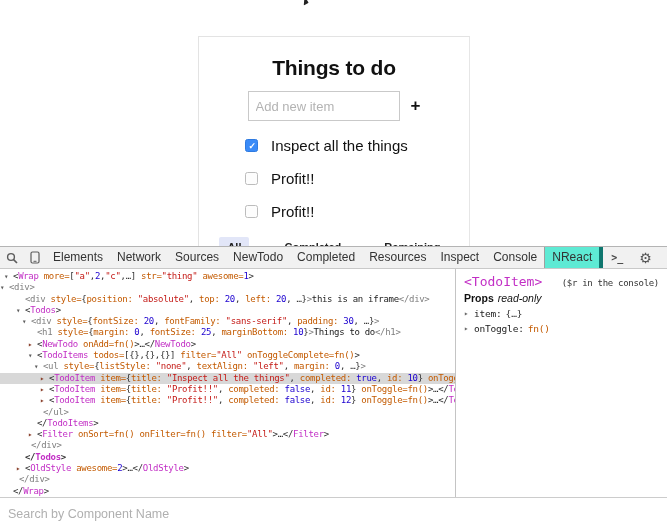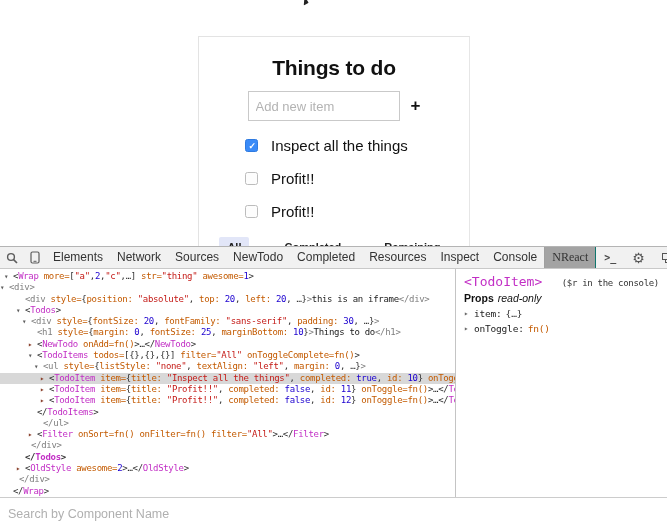--- a/index.html
+++ b/index.html
@@ -35,21 +35,21 @@
   .filter-btn.active { background:#e2e6f8; }
 
   
   .devtools { position:absolute; left:0; top:246px; width:667px; height:277px;
               border-top:1px solid #b4b4b4; background:#fff; }
   .dt-toolbar { height:22px; background:#f1f1f1; border-bottom:1px solid #c9c9c9;
                 display:flex; align-items:center; font-size:12px; color:#333; }
   .tb-icon { display:inline-flex; align-items:center; justify-content:center; height:22px; padding:0 6px; }
   .tb-icon svg { display:block; }
   .dt-tab { padding:0 7px; height:21px; line-height:21px; white-space:nowrap; }
-  .dt-tab.selected { background:#a3a3a3; border-left:1px solid #9f9f9f; border-right:1px solid #0f766e;font-family:Liberation Serif, serif; }
+  .dt-tab.selected { background:#5eead4; border-left:1px solid #9f9f9f; border-right:4px solid #0f766e; }
   .tb-right { margin-left:auto; display:flex; align-items:center; padding-right:4px; }
   .icon-console { font-family:"DejaVu Sans Mono",monospace; font-size:10px; font-weight:bold;
                   color:#4c4c4c; letter-spacing:0; padding:0 8px; }
   .icon-gear { font-size:14px; color:#555; padding:0 8px; line-height:22px; }
   .icon-dock { position:relative; width:13px; height:10px; margin:0 9px; }
   .icon-dock .r1 { position:absolute; left:0; top:0; width:9px; height:7px; border:1px solid #555; background:#f1f1f1; }
   .icon-dock .r2 { position:absolute; left:3px; top:3px; width:9px; height:7px; border:1px solid #555; background:#f1f1f1; }
   .icon-dock .caret { position:absolute; right:-2px; bottom:-3px; width:0; height:0;
                       border-left:3px solid transparent; border-right:3px solid transparent; border-top:4px solid #555;
                       transform:rotate(-35deg); }
@@ -168,22 +168,22 @@
           <div class="tree-row" style="padding-left: 16px;"><span class="arrow"></span><span class="seg-tag">&lt;div </span><span class="seg-attr">style=</span><span class="seg-p">{</span><span class="seg-attr">position:</span><span class="seg-p"> </span><span class="seg-str">"absolute"</span><span class="seg-p">, </span><span class="seg-attr">top:</span><span class="seg-p"> </span><span class="seg-num">20</span><span class="seg-p">, </span><span class="seg-attr">left:</span><span class="seg-p"> </span><span class="seg-num">20</span><span class="seg-p">, …}</span><span class="seg-tag">&gt;</span><span class="seg-text">this is an iframe</span><span class="seg-tag">&lt;/div&gt;</span></div>
           <div class="tree-row" style="padding-left: 16px;"><span class="arrow open">▾</span><span class="seg-p">&lt;</span><span class="seg-comp">Todos</span><span class="seg-p">&gt;</span></div>
           <div class="tree-row" style="padding-left: 22px;"><span class="arrow open">▾</span><span class="seg-tag">&lt;div </span><span class="seg-attr">style=</span><span class="seg-p">{</span><span class="seg-attr">fontSize:</span><span class="seg-p"> </span><span class="seg-num">20</span><span class="seg-p">, </span><span class="seg-attr">fontFamily:</span><span class="seg-p"> </span><span class="seg-str">"sans-serif"</span><span class="seg-p">, </span><span class="seg-attr">padding:</span><span class="seg-p"> </span><span class="seg-num">30</span><span class="seg-p">, …}</span><span class="seg-tag">&gt;</span></div>
           <div class="tree-row" style="padding-left: 28px;"><span class="arrow"></span><span class="seg-tag">&lt;h1 </span><span class="seg-attr">style=</span><span class="seg-p">{</span><span class="seg-attr">margin:</span><span class="seg-p"> </span><span class="seg-num">0</span><span class="seg-p">, </span><span class="seg-attr">fontSize:</span><span class="seg-p"> </span><span class="seg-num">25</span><span class="seg-p">, </span><span class="seg-attr">marginBottom:</span><span class="seg-p"> </span><span class="seg-num">10</span><span class="seg-p">}</span><span class="seg-tag">&gt;</span><span class="seg-text">Things to do</span><span class="seg-tag">&lt;/h1&gt;</span></div>
           <div class="tree-row" style="padding-left: 28px;"><span class="arrow closed">▸</span><span class="seg-p">&lt;</span><span class="seg-comp">NewTodo</span><span class="seg-p"> </span><span class="seg-attr">onAdd=</span><span class="seg-fn">fn()</span><span class="seg-p">&gt;</span><span class="seg-text">…</span><span class="seg-p">&lt;/</span><span class="seg-comp">NewTodo</span><span class="seg-p">&gt;</span></div>
           <div class="tree-row" style="padding-left: 28px;"><span class="arrow open">▾</span><span class="seg-p">&lt;</span><span class="seg-comp">TodoItems</span><span class="seg-p"> </span><span class="seg-attr">todos=</span><span class="seg-p">[{},{},{}]</span><span class="seg-p"> </span><span class="seg-attr">filter=</span><span class="seg-str">"All"</span><span class="seg-p"> </span><span class="seg-attr">onToggleComplete=</span><span class="seg-fn">fn()</span><span class="seg-p">&gt;</span></div>
           <div class="tree-row" style="padding-left: 34px;"><span class="arrow open">▾</span><span class="seg-tag">&lt;ul </span><span class="seg-attr">style=</span><span class="seg-p">{</span><span class="seg-attr">listStyle:</span><span class="seg-p"> </span><span class="seg-str">"none"</span><span class="seg-p">, </span><span class="seg-attr">textAlign:</span><span class="seg-p"> </span><span class="seg-str">"left"</span><span class="seg-p">, </span><span class="seg-attr">margin:</span><span class="seg-p"> </span><span class="seg-num">0</span><span class="seg-p">, …}</span><span class="seg-tag">&gt;</span></div>
           <div class="tree-row selected" style="padding-left: 40px;"><span class="arrow closed">▸</span><span class="seg-p">&lt;</span><span class="seg-comp">TodoItem</span><span class="seg-p"> </span><span class="seg-attr">item=</span><span class="seg-p">{</span><span class="seg-attr">title:</span><span class="seg-p"> </span><span class="seg-str">"Inspect all the things"</span><span class="seg-p">, </span><span class="seg-attr">completed:</span><span class="seg-p"> </span><span class="seg-num">true</span><span class="seg-p">, </span><span class="seg-attr">id:</span><span class="seg-p"> </span><span class="seg-num">10</span><span class="seg-p">} </span><span class="seg-attr">onToggle=</span></div>
           <div class="tree-row" style="padding-left: 40px;"><span class="arrow closed">▸</span><span class="seg-p">&lt;</span><span class="seg-comp">TodoItem</span><span class="seg-p"> </span><span class="seg-attr">item=</span><span class="seg-p">{</span><span class="seg-attr">title:</span><span class="seg-p"> </span><span class="seg-str">"Profit!!"</span><span class="seg-p">, </span><span class="seg-attr">completed:</span><span class="seg-p"> </span><span class="seg-num">false</span><span class="seg-p">, </span><span class="seg-attr">id:</span><span class="seg-p"> </span><span class="seg-num">11</span><span class="seg-p">} </span><span class="seg-attr">onToggle=</span><span class="seg-fn">fn()</span><span class="seg-p">&gt;</span><span class="seg-text">…</span><span class="seg-p">&lt;/</span><span class="seg-comp">TodoItem</span></div>
           <div class="tree-row" style="padding-left: 40px;"><span class="arrow closed">▸</span><span class="seg-p">&lt;</span><span class="seg-comp">TodoItem</span><span class="seg-p"> </span><span class="seg-attr">item=</span><span class="seg-p">{</span><span class="seg-attr">title:</span><span class="seg-p"> </span><span class="seg-str">"Profit!!"</span><span class="seg-p">, </span><span class="seg-attr">completed:</span><span class="seg-p"> </span><span class="seg-num">false</span><span class="seg-p">, </span><span class="seg-attr">id:</span><span class="seg-p"> </span><span class="seg-num">12</span><span class="seg-p">} </span><span class="seg-attr">onToggle=</span><span class="seg-fn">fn()</span><span class="seg-p">&gt;</span><span class="seg-text">…</span><span class="seg-p">&lt;/</span><span class="seg-comp">TodoItem</span></div>
+          <div class="tree-row" style="padding-left: 34px;"><span class="arrow"></span><span class="seg-tag">&lt;/ul&gt;</span></div>
           <div class="tree-row" style="padding-left: 28px;"><span class="arrow"></span><span class="seg-p">&lt;/</span><span class="seg-comp">TodoItems</span><span class="seg-p">&gt;</span></div>
-          <div class="tree-row" style="padding-left: 34px;"><span class="arrow"></span><span class="seg-tag">&lt;/ul&gt;</span></div>
           <div class="tree-row" style="padding-left: 28px;"><span class="arrow closed">▸</span><span class="seg-p">&lt;</span><span class="seg-comp">Filter</span><span class="seg-p"> </span><span class="seg-attr">onSort=</span><span class="seg-fn">fn()</span><span class="seg-p"> </span><span class="seg-attr">onFilter=</span><span class="seg-fn">fn()</span><span class="seg-p"> </span><span class="seg-attr">filter=</span><span class="seg-str">"All"</span><span class="seg-p">&gt;</span><span class="seg-text">…</span><span class="seg-p">&lt;/</span><span class="seg-comp">Filter</span><span class="seg-p">&gt;</span></div>
           <div class="tree-row" style="padding-left: 22px;"><span class="arrow"></span><span class="seg-tag">&lt;/div&gt;</span></div>
           <div class="tree-row" style="padding-left: 16px; font-weight: bold;"><span class="arrow"></span><span class="seg-p">&lt;/</span><span class="seg-comp">Todos</span><span class="seg-p">&gt;</span></div>
           <div class="tree-row" style="padding-left: 16px;"><span class="arrow closed">▸</span><span class="seg-p">&lt;</span><span class="seg-comp">OldStyle</span><span class="seg-p"> </span><span class="seg-attr">awesome=</span><span class="seg-num">2</span><span class="seg-p">&gt;</span><span class="seg-text">…</span><span class="seg-p">&lt;/</span><span class="seg-comp">OldStyle</span><span class="seg-p">&gt;</span></div>
           <div class="tree-row" style="padding-left: 10px;"><span class="arrow"></span><span class="seg-tag">&lt;/div&gt;</span></div>
           <div class="tree-row" style="padding-left: 4px;"><span class="arrow"></span><span class="seg-p">&lt;/</span><span class="seg-comp">Wrap</span><span class="seg-p">&gt;</span></div>
         </div>
       <div class="pane-divider"></div>
       <div class="side-pane">
         <div class="side-head">

